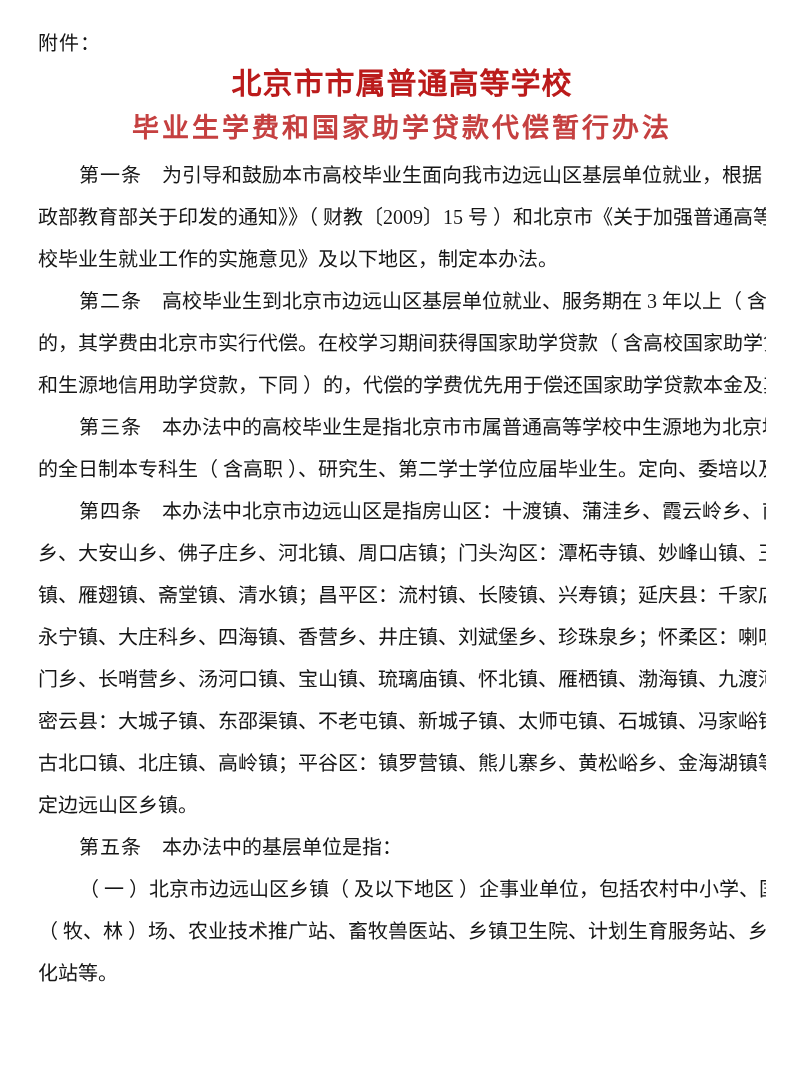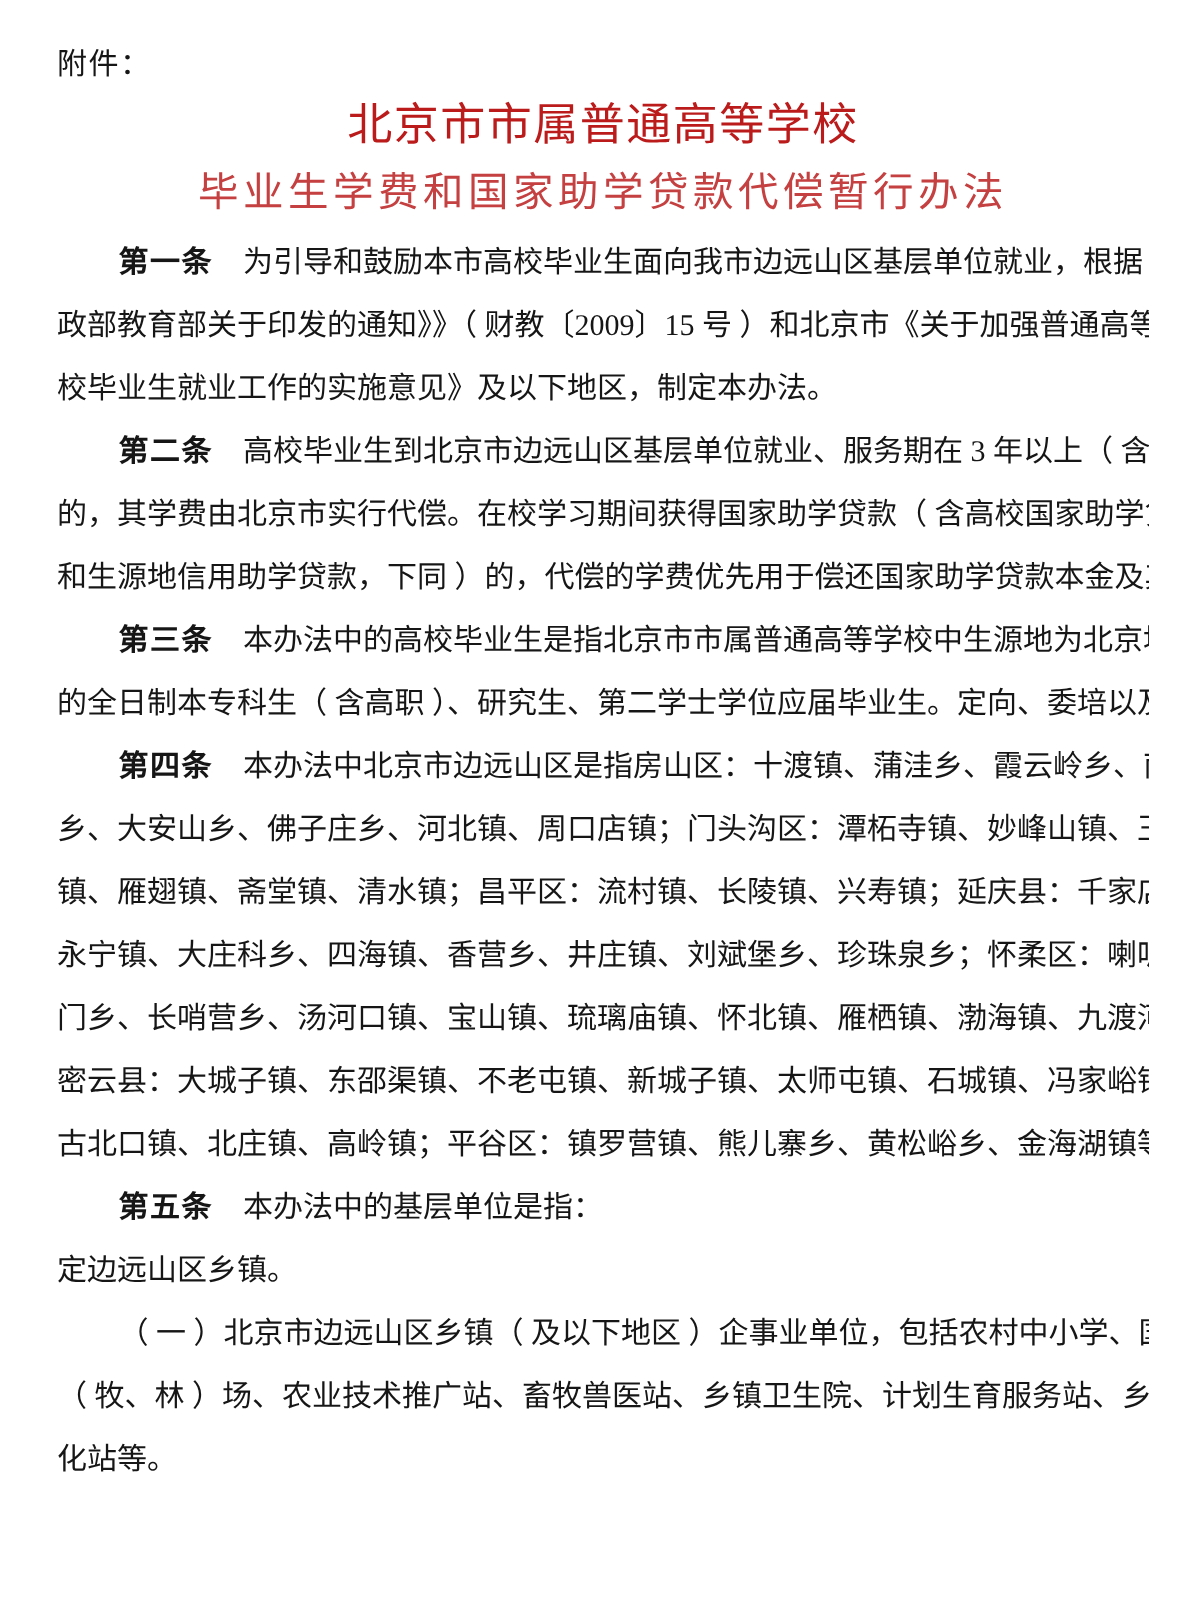--- a/index.html
+++ b/index.html
@@ -23,30 +23,30 @@
     background: var(--bg-color, #ffffff);
   }
   .attachment {
     font-size: 20px;
     line-height: 26px;
     letter-spacing: 1px;
   }
   .title1 {
     margin: 8px 0 0 0;
     font-size: 30px;
-    font-weight: normal;
+    font-weight: bold;
     line-height: 40px;
     letter-spacing: 1px;
     text-align: center;
     color: var(--title1-color, #bb1b1b);
   }
   .title2 {
     margin: 4px 0 0 0;
     font-size: 27px;
-    font-weight: normal;
+    font-weight: bold;
     line-height: 40px;
     letter-spacing: 3px;
     text-align: center;
     color: var(--title2-color, #c54040);
   }
   .doc-body {
     margin-top: 6px;
   }
   .line {
     font-size: 20px;
@@ -59,21 +59,21 @@
     white-space: nowrap;
   }
   .line.end {
     text-align: left;
     text-align-last: left;
   }
   .line.indent {
     padding-left: 41px;
   }
   .lead {
-    font-weight: bold;
+    font-weight: normal;
     letter-spacing: 1px;
   }
 </style>
 </head>
 <body>
 
 <div class="page">
   <div class="attachment">附件：</div>
   <h1 class="title1">北京市市属普通高等学校</h1>
   <h2 class="title2">毕业生学费和国家助学贷款代偿暂行办法</h2>
@@ -86,19 +86,19 @@
       <div class="line"><span>和生源地信用助学贷款，下同 ）的，代偿的学费优先用于偿还国家助学贷款本金及其全</span></div>
       <div class="line indent"><b class="lead">第三条</b><span>　本办法中的高校毕业生是指北京市市属普通高等学校中生源地为北京地区</span></div>
       <div class="line"><span>的全日制本专科生（ 含高职 ）、研究生、第二学士学位应届毕业生。定向、委培以及在</span></div>
       <div class="line indent"><b class="lead">第四条</b><span>　本办法中北京市边远山区是指房山区：十渡镇、蒲洼乡、霞云岭乡、南窑</span></div>
       <div class="line"><span>乡、大安山乡、佛子庄乡、河北镇、周口店镇；门头沟区：潭柘寺镇、妙峰山镇、王平</span></div>
       <div class="line"><span>镇、雁翅镇、斋堂镇、清水镇；昌平区：流村镇、长陵镇、兴寿镇；延庆县：千家店镇、</span></div>
       <div class="line"><span>永宁镇、大庄科乡、四海镇、香营乡、井庄镇、刘斌堡乡、珍珠泉乡；怀柔区：喇叭沟</span></div>
       <div class="line"><span>门乡、长哨营乡、汤河口镇、宝山镇、琉璃庙镇、怀北镇、雁栖镇、渤海镇、九渡河镇；</span></div>
       <div class="line"><span>密云县：大城子镇、东邵渠镇、不老屯镇、新城子镇、太师屯镇、石城镇、冯家峪镇、</span></div>
       <div class="line"><span>古北口镇、北庄镇、高岭镇；平谷区：镇罗营镇、熊儿寨乡、黄松峪乡、金海湖镇等市</span></div>
+      <div class="line end"><span>定边远山区乡镇。</span></div>
       <div class="line indent end"><b class="lead">第五条</b><span>　本办法中的基层单位是指：</span></div>
-      <div class="line end"><span>定边远山区乡镇。</span></div>
       <div class="line indent"><span>（ 一 ）北京市边远山区乡镇（ 及以下地区 ）企事业单位，包括农村中小学、国有农</span></div>
       <div class="line"><span>（ 牧、林 ）场、农业技术推广站、畜牧兽医站、乡镇卫生院、计划生育服务站、乡镇文</span></div>
       <div class="line end"><span>化站等。</span></div>
     </div>
 </div>
 
 </body></html>

